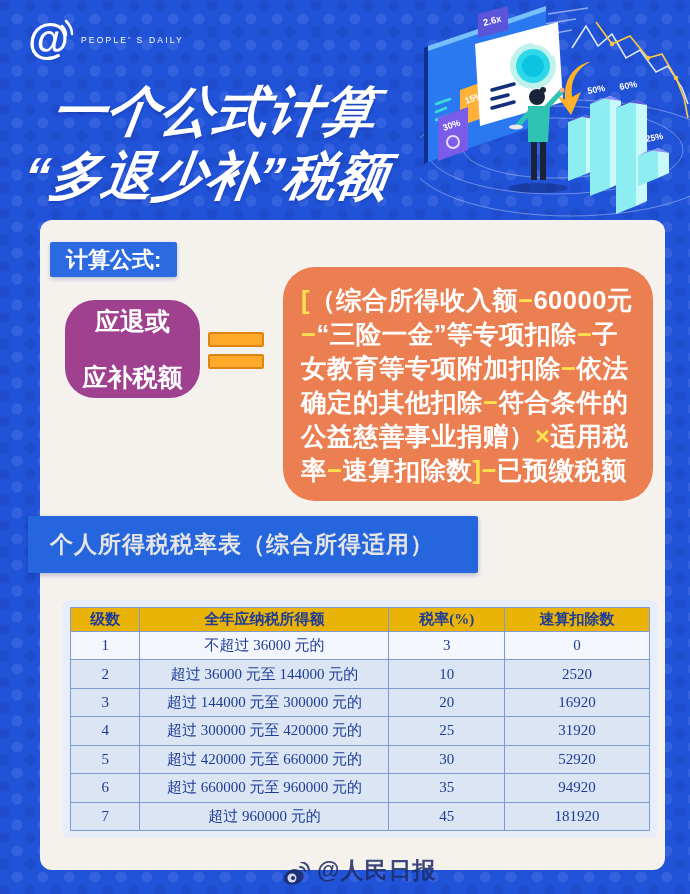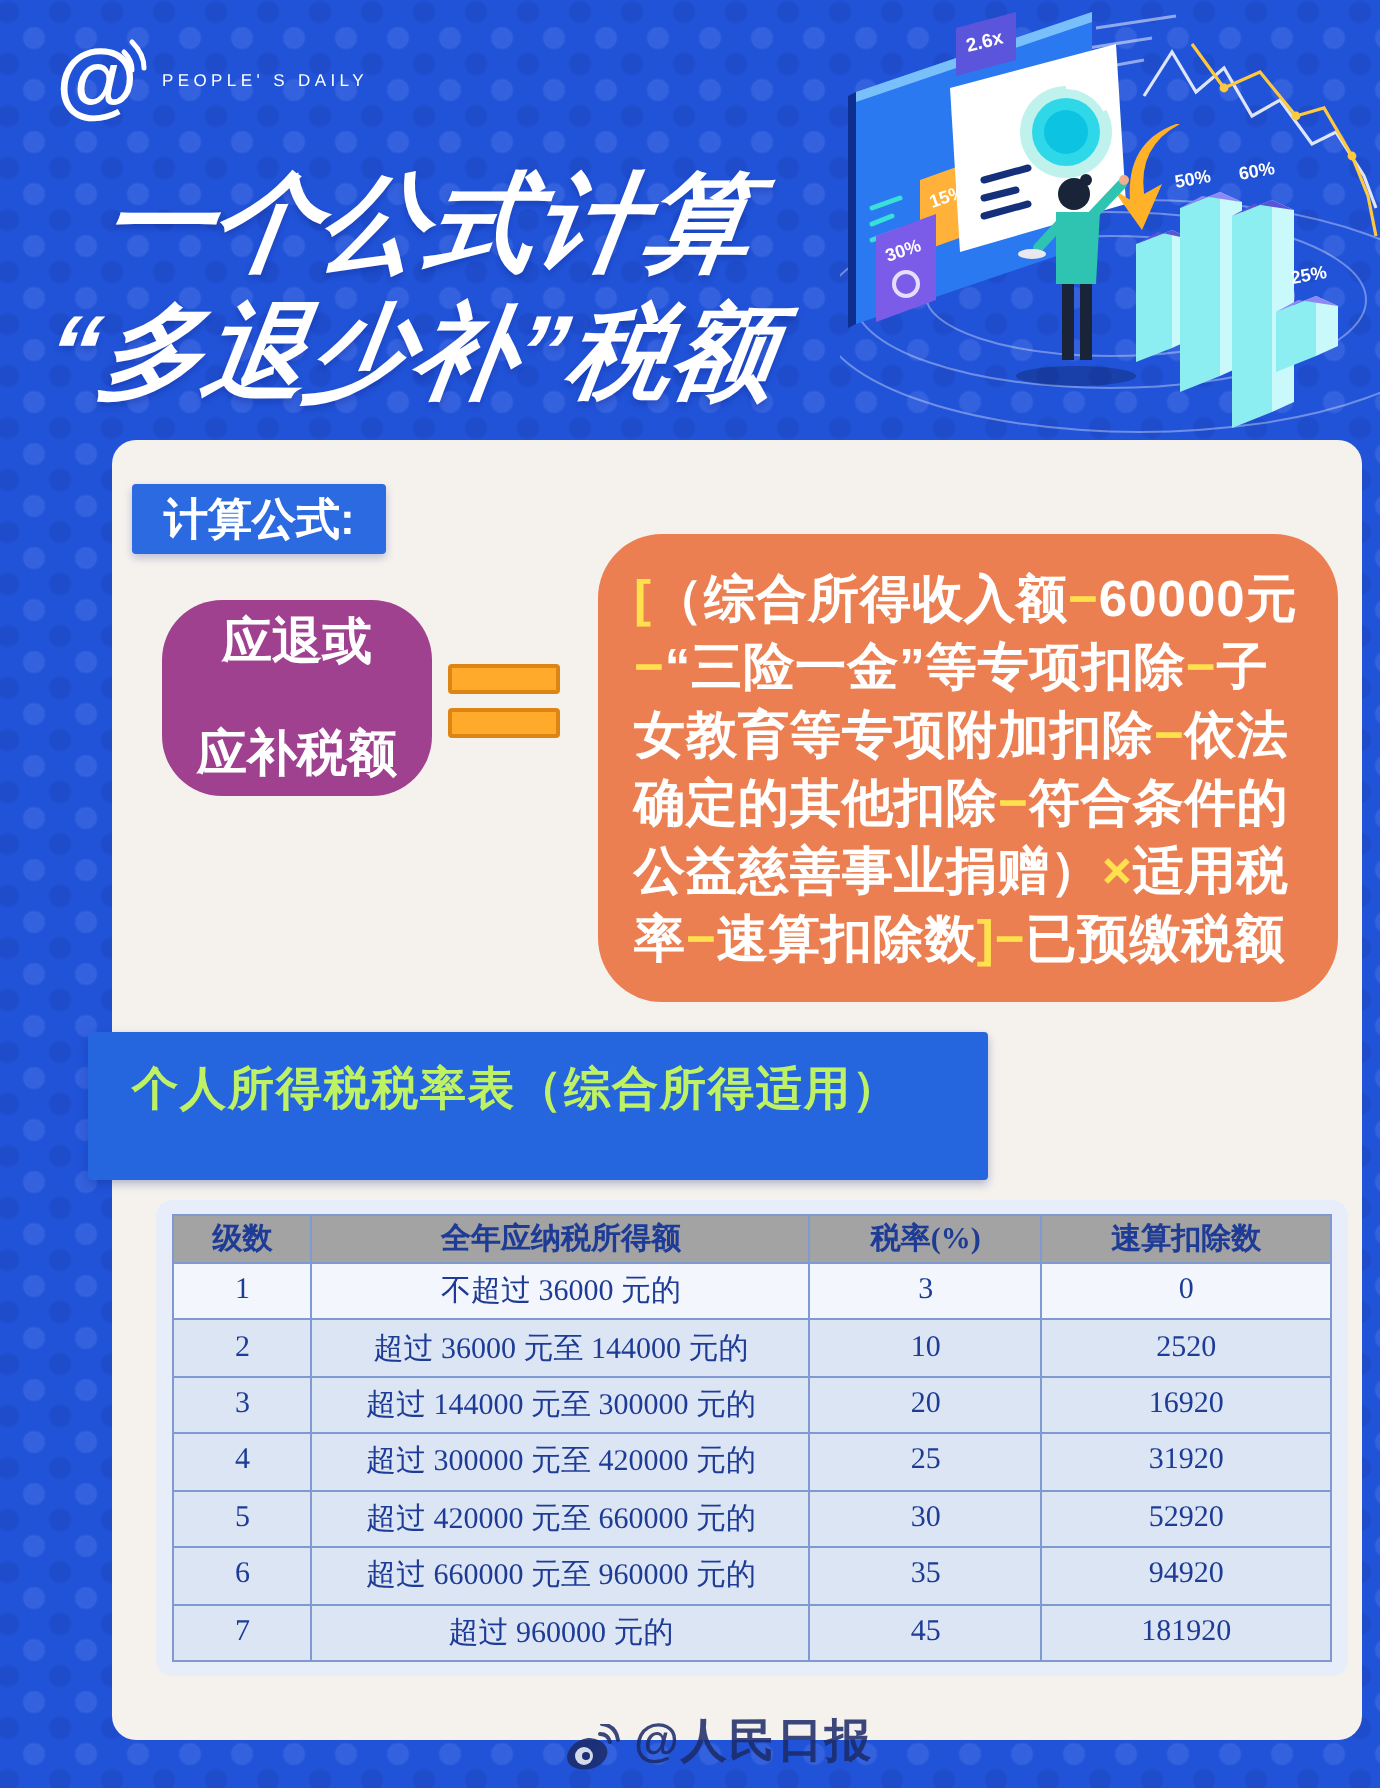--- a/index.html
+++ b/index.html
@@ -18,48 +18,48 @@
   .logo-en{font-size:8.5px;font-weight:normal;letter-spacing:2.2px;line-height:11px;}
   
   .title{position:absolute;left:0;top:0;color:#ffffff;font-style:italic;font-weight:900;
     transform:skewX(-8deg);white-space:nowrap;text-shadow:0 2px 3px rgba(10,25,110,0.25);}
   .title.l1{left:52px;top:76px;font-size:54px;}
   .title.l2{left:24px;top:142px;font-size:52px;}
   
   .hero{position:absolute;left:420px;top:0;width:270px;height:225px;}
   
   .card{position:absolute;left:40px;top:220px;width:625px;height:650px;
-    background:#f5f2ee;border-radius:12px;margin-left:16px;}
+    background:#f5f2ee;border-radius:12px;}
   .formula-tag{position:absolute;left:10px;top:22px;background:#2b6ae0;color:#fff;
     font-weight:bold;font-size:22px;line-height:35px;padding:0 16px;border-radius:2px;
     box-shadow:0 2px 4px rgba(20,40,120,0.25);}
   .result-box{position:absolute;left:25px;top:80px;width:135px;height:98px;background:#a04190;
     border-radius:30px;color:#fff;font-weight:bold;font-size:25px;line-height:33px;
     display:flex;flex-direction:column;align-items:center;justify-content:center;text-align:center;gap:23px;}
   .equals{position:absolute;left:168px;top:112px;width:52px;}
   .equals .bar{width:52px;height:11px;background:#ffaa2a;border:2px solid #dd8412;
     border-radius:2px;margin-bottom:7px;}
   .formula-box{position:absolute;left:243px;top:47px;width:370px;min-height:210px;
     background:#ec7f51;border-radius:32px;box-sizing:border-box;padding:16px 16px 14px 18px;}
   .formula-text{color:#ffffff;font-weight:800;font-size:25.5px;line-height:34px;
     word-break:break-all;letter-spacing:0.5px;}
   .formula-text .seg-y{color:#ffe14e;}
   .formula-text .seg-w{color:#ffffff;}
-  .table-heading{position:absolute;left:-12px;top:296px;width:450px;height:74px;
-    background:#2565dd;color:#bef264;font-weight:bold;font-size:23px;line-height:57px;
+  .table-heading{position:absolute;left:-12px;top:296px;width:450px;height:57px;
+    background:#2565dd;color:#e5e5e5;font-weight:bold;font-size:23px;line-height:57px;
     padding-left:22px;box-sizing:border-box;letter-spacing:1px;border-radius:2px;
     box-shadow:0 2px 5px rgba(15,35,120,0.3);white-space:nowrap;}
   
   .table-panel{position:absolute;left:22px;top:380px;width:596px;height:238px;
     background:#e7edf9;border-radius:8px;box-sizing:border-box;padding:7px 8px;}
   table.tax{width:100%;height:100%;border-collapse:collapse;table-layout:fixed;
     font-family:"Liberation Serif",serif;color:#1e3c96;font-size:15px;}
   table.tax th,table.tax td{border:1.5px solid #7e9ad0;text-align:center;vertical-align:middle;
     padding:2px 4px;}
-  table.tax th{background:#a3a3a3;font-weight:bold;font-size:15px;}
+  table.tax th{background:#eab308;font-weight:bold;font-size:15px;}
   table.tax tr td{background:#dbe5f4;}
   table.tax tr.first td{background:#f3f7fd;}
   table.tax col.c1{width:12%;}table.tax col.c2{width:43%;}
   table.tax col.c3{width:20%;}table.tax col.c4{width:25%;}
   
   .watermark{position:absolute;left:283px;top:855px;display:flex;align-items:flex-end;gap:7px;
     color:#1b2a66;opacity:0.85;}
   .watermark .wm-text{font-size:23px;font-weight:bold;letter-spacing:1px;}
   .svgtext{font-family:"Liberation Sans",sans-serif;}
 </style>

